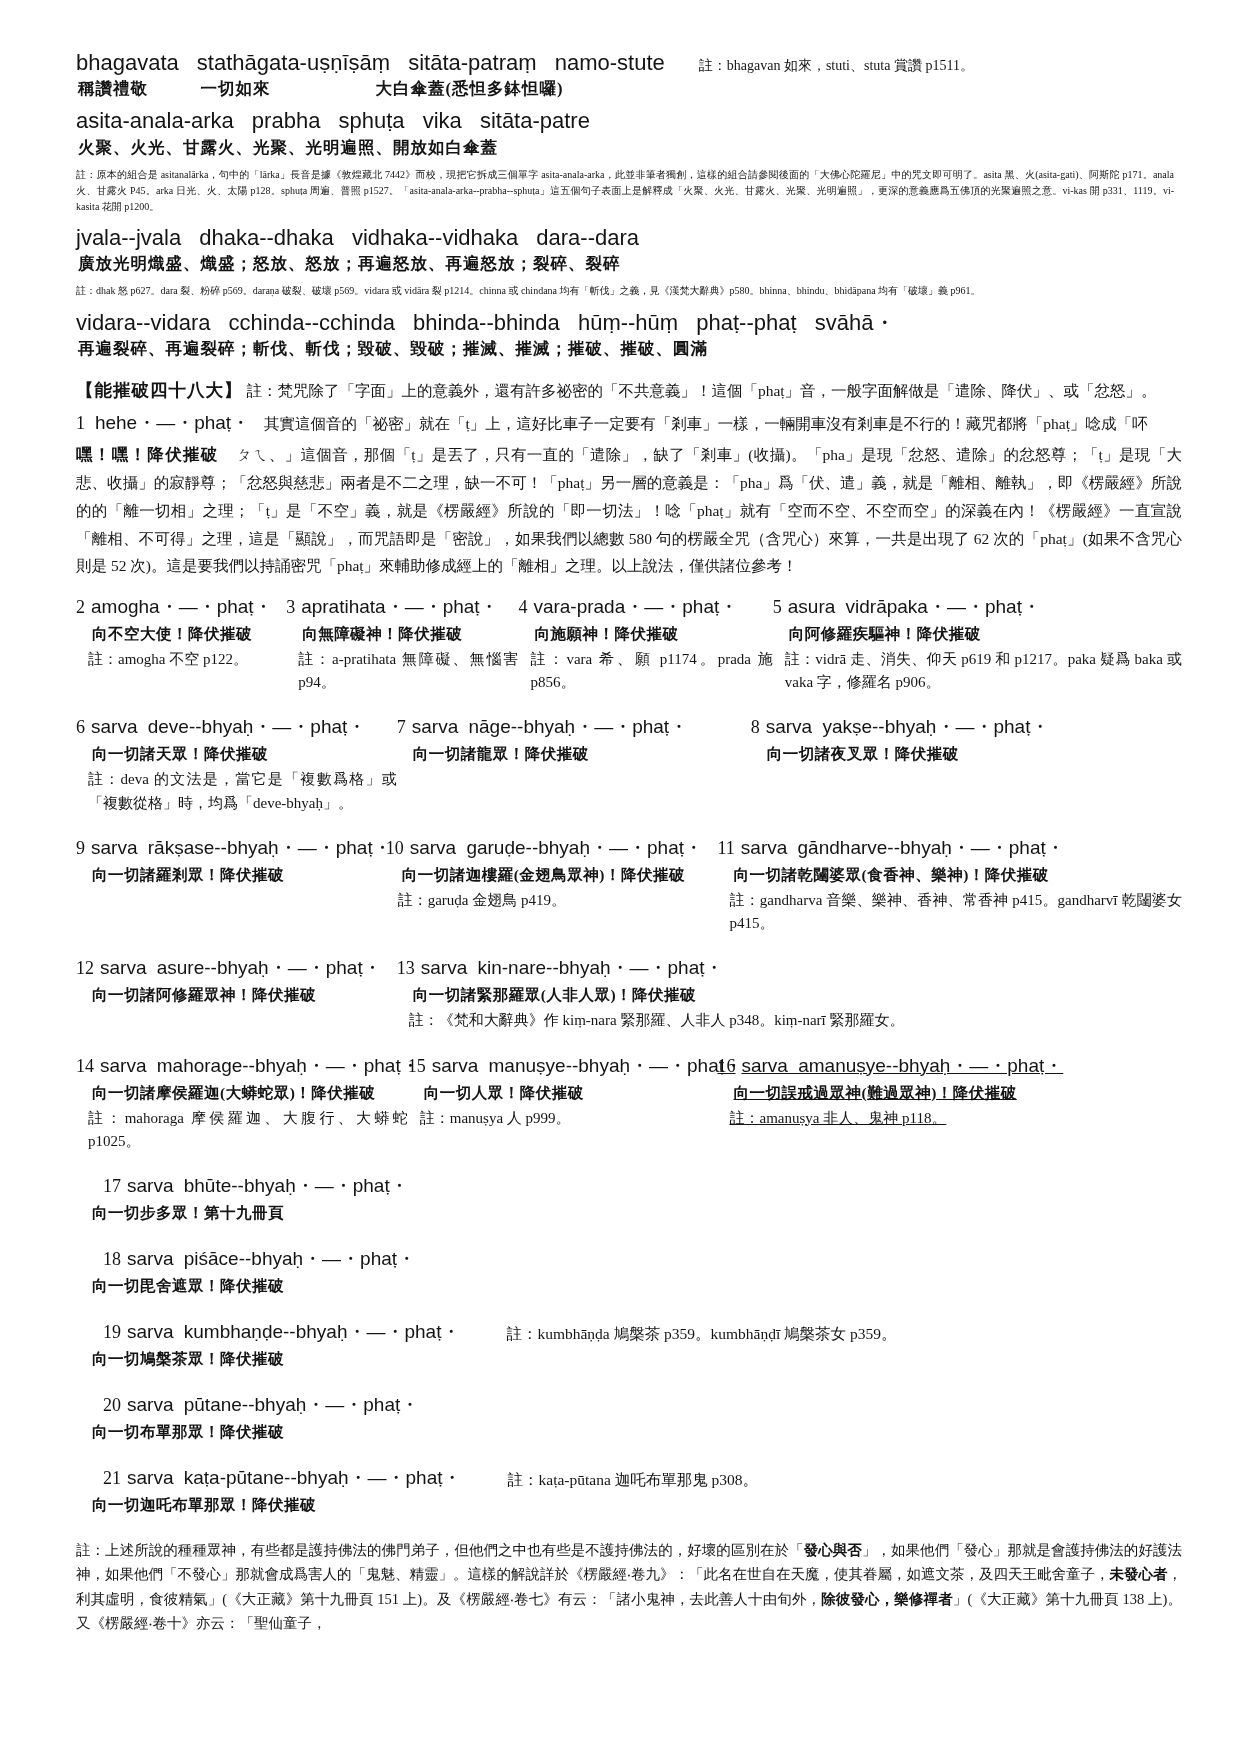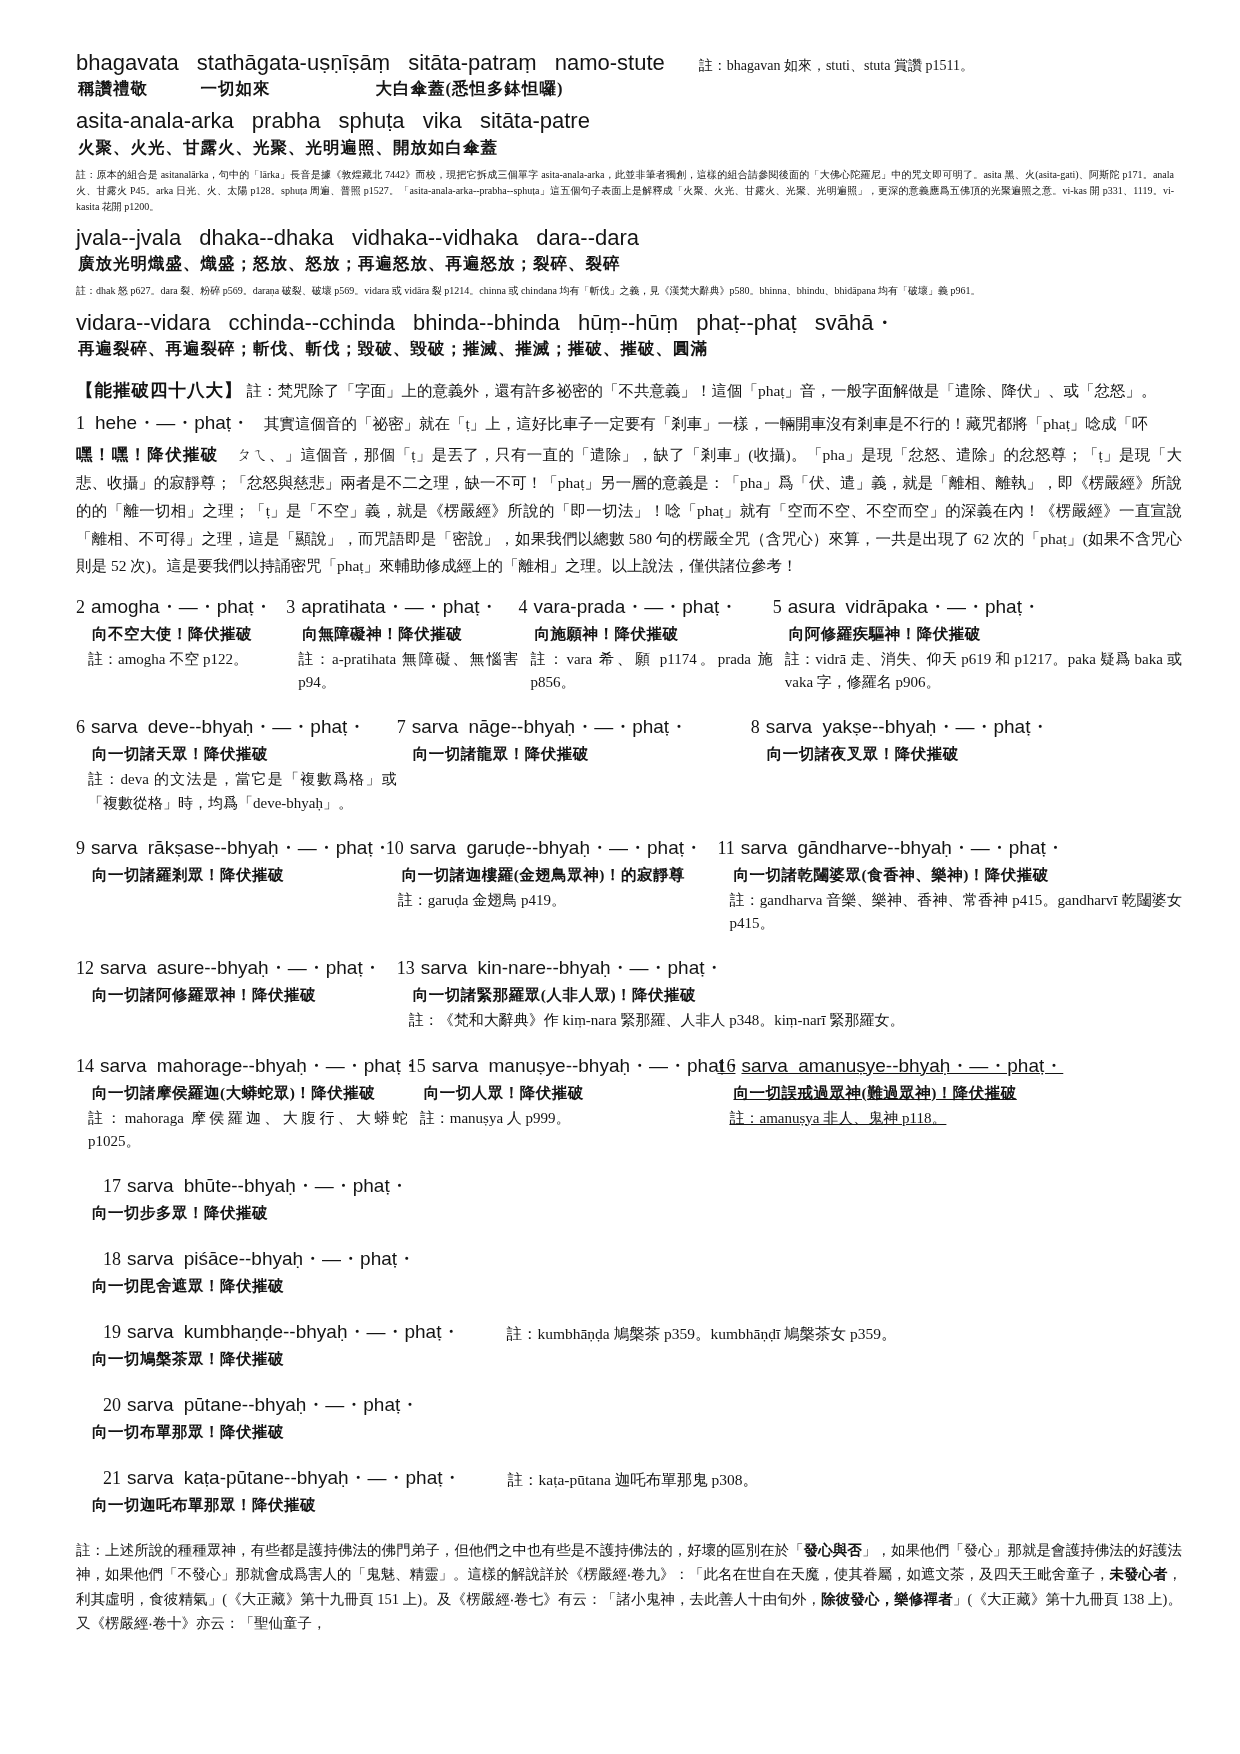--- a/index.html
+++ b/index.html
@@ -114,21 +114,21 @@
     </div>
   </div>
 
   <div class="row r3">
     <div class="cell">
       <div class="lat-row"><span class="inum">9</span><span class="latin ilatin">sarva rākṣase--bhyaḥ・—・phaṭ・</span></div>
       <div class="igloss">向一切諸羅剎眾！降伏摧破</div>
     </div>
     <div class="cell">
       <div class="lat-row"><span class="inum">10</span><span class="latin ilatin">sarva garuḍe--bhyaḥ・—・phaṭ・</span></div>
-      <div class="igloss">向一切諸迦樓羅(金翅鳥眾神)！的寂靜尊</div>
+      <div class="igloss">向一切諸迦樓羅(金翅鳥眾神)！降伏摧破</div>
       <div class="inote">註：garuḍa 金翅鳥 p419。</div>
     </div>
     <div class="cell">
       <div class="lat-row"><span class="inum">11</span><span class="latin ilatin">sarva gāndharve--bhyaḥ・—・phaṭ・</span></div>
       <div class="igloss">向一切諸乾闥婆眾(食香神、樂神)！降伏摧破</div>
       <div class="inote">註：gandharva 音樂、樂神、香神、常香神 p415。gandharvī 乾闥婆女 p415。</div>
     </div>
   </div>
 
   <div class="row r4">
@@ -158,21 +158,21 @@
       <div class="lat-row"><span class="inum">16</span><span class="latin ilatin">sarva amanuṣye--bhyaḥ・—・phaṭ・</span></div>
       <div class="igloss">向一切誤戒過眾神(難過眾神)！降伏摧破</div>
       <div class="inote">註：amanuṣya 非人、鬼神 p118。</div>
     </div>
   </div>
 
   <div class="single">
     <div class="lat-row">
         <span><span class="inum">17</span><span class="latin ilatin">sarva bhūte--bhyaḥ・—・phaṭ・</span></span>
       </div>
-    <div class="igloss">向一切步多眾！降伏摧破</div>
+    <div class="igloss">向一切步多眾！第十九冊頁</div>
   </div>
 
   <div class="single">
     <div class="lat-row">
         <span><span class="inum">18</span><span class="latin ilatin">sarva piśāce--bhyaḥ・—・phaṭ・</span></span>
       </div>
     <div class="igloss">向一切毘舍遮眾！降伏摧破</div>
   </div>
 
   <div class="single">

